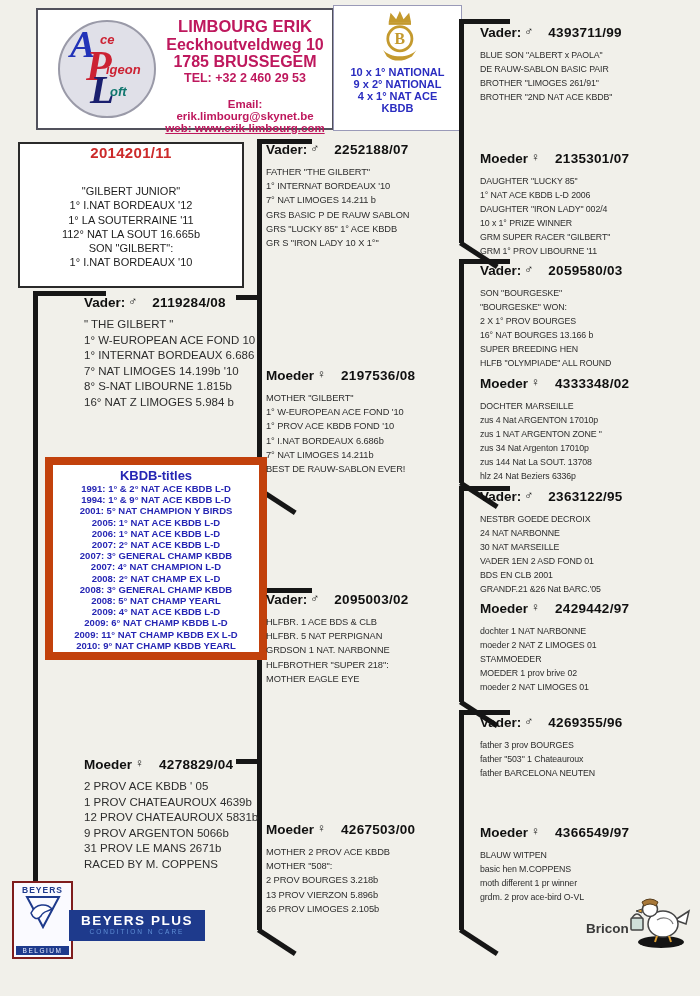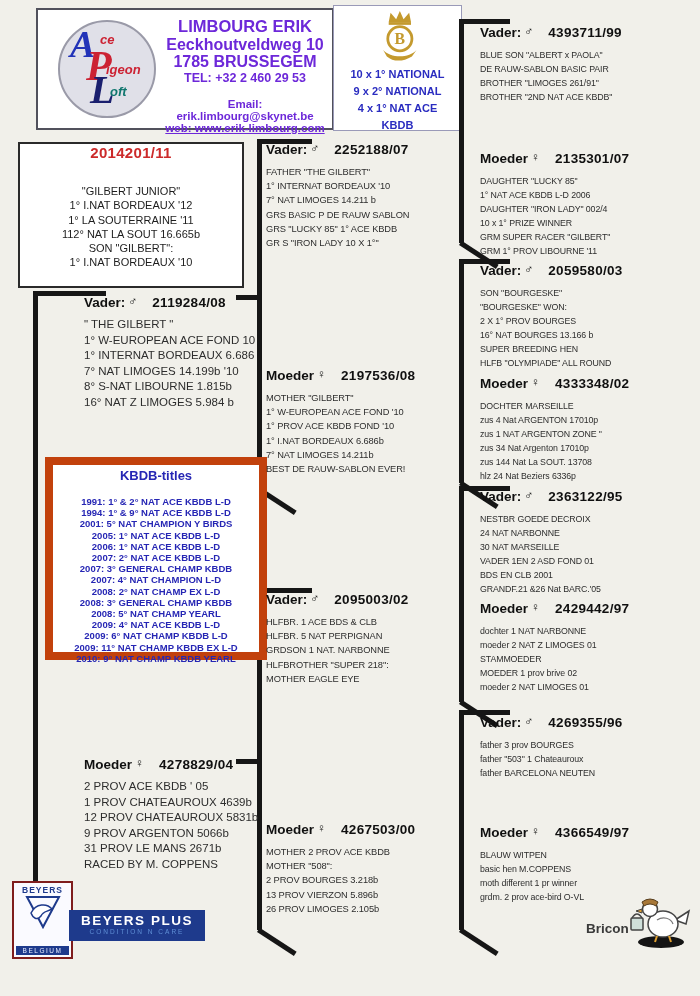--- a/index.html
+++ b/index.html
@@ -8,51 +8,51 @@
 
   
   .header-box{left:36px;top:8px;width:294px;height:118px;background:#fff;border:2px solid #51515c;}
   .apl-circle{position:absolute;left:20px;top:10px;width:94px;height:94px;border-radius:50%;background:#e0e0e8;border:2px solid #9a9aa8;}
   .apl-a{position:absolute;left:10px;top:0px;font-style:italic;font-weight:bold;font-size:38px;color:#2233b8;font-family:"Liberation Serif",serif;}
   .apl-ce{position:absolute;left:40px;top:10px;font-style:italic;font-weight:bold;font-size:13px;color:#cc2233;}
   .apl-p{position:absolute;left:26px;top:20px;font-style:italic;font-weight:bold;font-size:42px;color:#cc2233;font-family:"Liberation Serif",serif;}
   .apl-igeon{position:absolute;left:46px;top:40px;font-style:italic;font-weight:bold;font-size:13px;color:#cc2233;}
   .apl-l{position:absolute;left:30px;top:44px;font-style:italic;font-weight:bold;font-size:40px;color:#1a1f6e;font-family:"Liberation Serif",serif;}
   .apl-oft{position:absolute;left:50px;top:62px;font-style:italic;font-weight:bold;font-size:13px;color:#0f766e;}
-  .hdr-text{margin-left:120px;text-align:center;padding-top:7px;color:#6d28d9;}
+  .hdr-text{margin-left:120px;text-align:center;padding-top:7px;color:#be185d;}
   .hdr-name{font-weight:bold;font-size:16.5px;}
   .hdr-addr{font-weight:bold;font-size:16px;line-height:17px;}
   .hdr-tel{font-weight:bold;font-size:12.5px;margin-top:1px;}
   .hdr-email{font-weight:bold;font-size:11.5px;margin-top:13px;}
   .hdr-web{font-weight:bold;font-size:11.5px;text-decoration:underline;}
 
   
   .awards-box{left:333px;top:5px;width:127px;height:124px;background:#fff;border:1px solid #9a9ab8;text-align:center;}
   .awards-box svg{margin-top:4px;}
-  .award-lines{color:#2a2cc0;font-weight:bold;font-size:11px;line-height:17px;white-space:pre-line;}
+  .award-lines{color:#2a2cc0;font-weight:bold;font-size:11px;line-height:12px;white-space:pre-line;}
 
   
   .subject-box{left:18px;top:142px;width:222px;height:142px;background:#fff;border:2px solid #2a2a2a;text-align:center;}
   .subject-ring{color:#cc2a2a;font-weight:bold;font-size:15px;letter-spacing:.3px;}
   .subject-lines{margin-top:23px;font-size:11px;line-height:14.3px;color:#1d1d1d;white-space:pre-line;}
 
   
   .ped-block{position:absolute;}
   .ped-header{font-weight:bold;font-size:13.5px;color:#101010;white-space:nowrap;}
   .ped-header .sex{font-size:12px;vertical-align:2px;margin:0 4px 0 3px;}
   .ped-header .ring{margin-left:11px;letter-spacing:.3px;}
   .ped-lines{white-space:pre-line;color:#2d2d2d;}
   .g1 .ped-lines{margin-top:7px;font-size:11.5px;line-height:15.5px;}
   .g2 .ped-lines{margin-top:8px;font-size:9.3px;line-height:14.2px;letter-spacing:-.1px;}
   .g3 .ped-lines{margin-top:8px;font-size:8.8px;line-height:14.1px;letter-spacing:-.1px;}
 
   
   .kbdb-box{left:45px;top:457px;width:206px;height:187px;background:#fff;border:8px solid #c2410c;text-align:center;color:#2626b4;}
   .kbdb-title{font-weight:bold;font-size:13px;margin-top:3px;}
-  .kbdb-lines{font-weight:bold;font-size:9.5px;line-height:11.2px;white-space:pre-line;margin-top:13px;}
+  .kbdb-lines{font-weight:bold;font-size:9.5px;line-height:11.2px;white-space:pre-line;margin-top:0;}
 
   
   .bracket{position:absolute;border-left:5px solid #161616;border-top:5px solid #161616;}
   .bracket::after{content:"";position:absolute;left:-5px;bottom:-2px;width:44px;height:5px;background:#161616;transform-origin:0 100%;transform:rotate(33deg);}
   .bk-left{left:33px;top:291px;width:68px;height:617px;}
   .bk-c1{left:257px;top:139px;width:50px;height:345px;}
   .bk-c2{left:257px;top:588px;width:50px;height:337px;}
   .bk-r1{left:459px;top:19px;width:46px;height:219px;}
   .bk-r2{left:459px;top:259px;width:46px;height:219px;}
   .bk-r3{left:459px;top:486px;width:46px;height:211px;}

